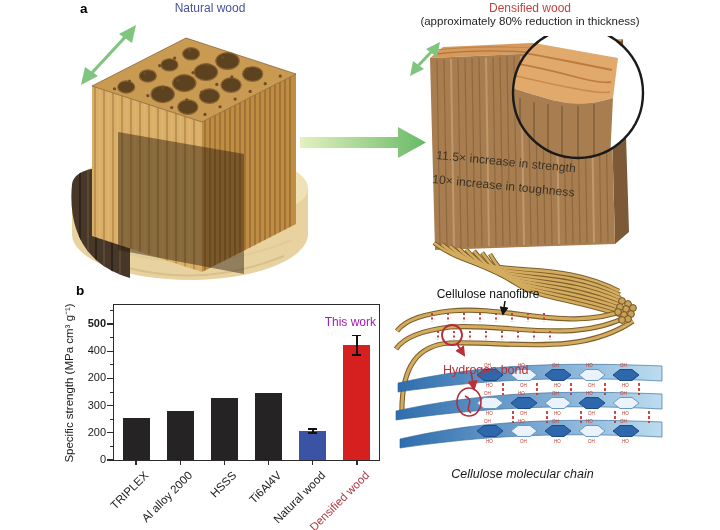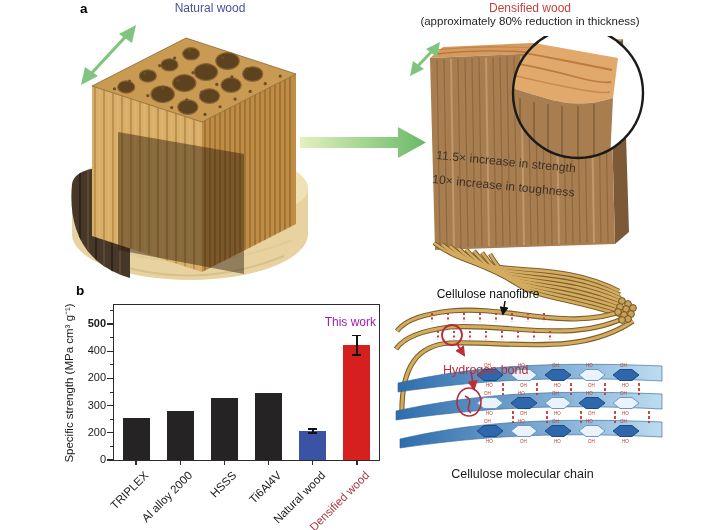--- a/index.html
+++ b/index.html
@@ -9,21 +9,21 @@
   .plabel{font-size:13.5px;font-weight:bold;color:#000;}
   .nat-title{color:#48539b;font-size:12px;text-align:center;}
   .dens-head{text-align:center;line-height:1.2;}
   .dens-title{color:#c4433d;font-size:12px;}
   .dens-sub{color:#1e1e1e;font-size:11.5px;}
   .proc{font-size:12px;color:#222;text-align:center;}
   .note{font-size:12px;color:#3b3226;transform:rotate(5.5deg);transform-origin:0 0;
         white-space:nowrap;letter-spacing:.1px;}
   .nanol{font-size:12px;color:#111;text-align:center;}
   .hbond{font-size:12.5px;color:#bb3036;white-space:nowrap;}
-  .molchain{font-size:12.5px;color:#1a1a1a;text-align:center;}
+  .molchain{font-size:12.5px;color:#1a1a1a;text-align:center;font-style:italic;}
   .ylabel{font-size:11.5px;color:#1a1a1a;white-space:nowrap;display:inline-block;
           transform:translate(-50%,-50%) rotate(-90deg);}
   #plot{position:absolute;left:113px;top:304px;width:265px;height:155px;
         border:1.3px solid #2b2b2b;}
   .tick{position:absolute;background:#2b2b2b;}
   .ytl{position:absolute;text-align:right;font-size:11px;color:#1a1a1a;}
   .bar{position:absolute;}
   .err{position:absolute;background:#111;}
   .xlab{position:absolute;top:164px;font-size:11.5px;white-space:nowrap;display:inline-block;
         transform-origin:0 0;transform:rotate(-45deg) translateX(-100%);}

